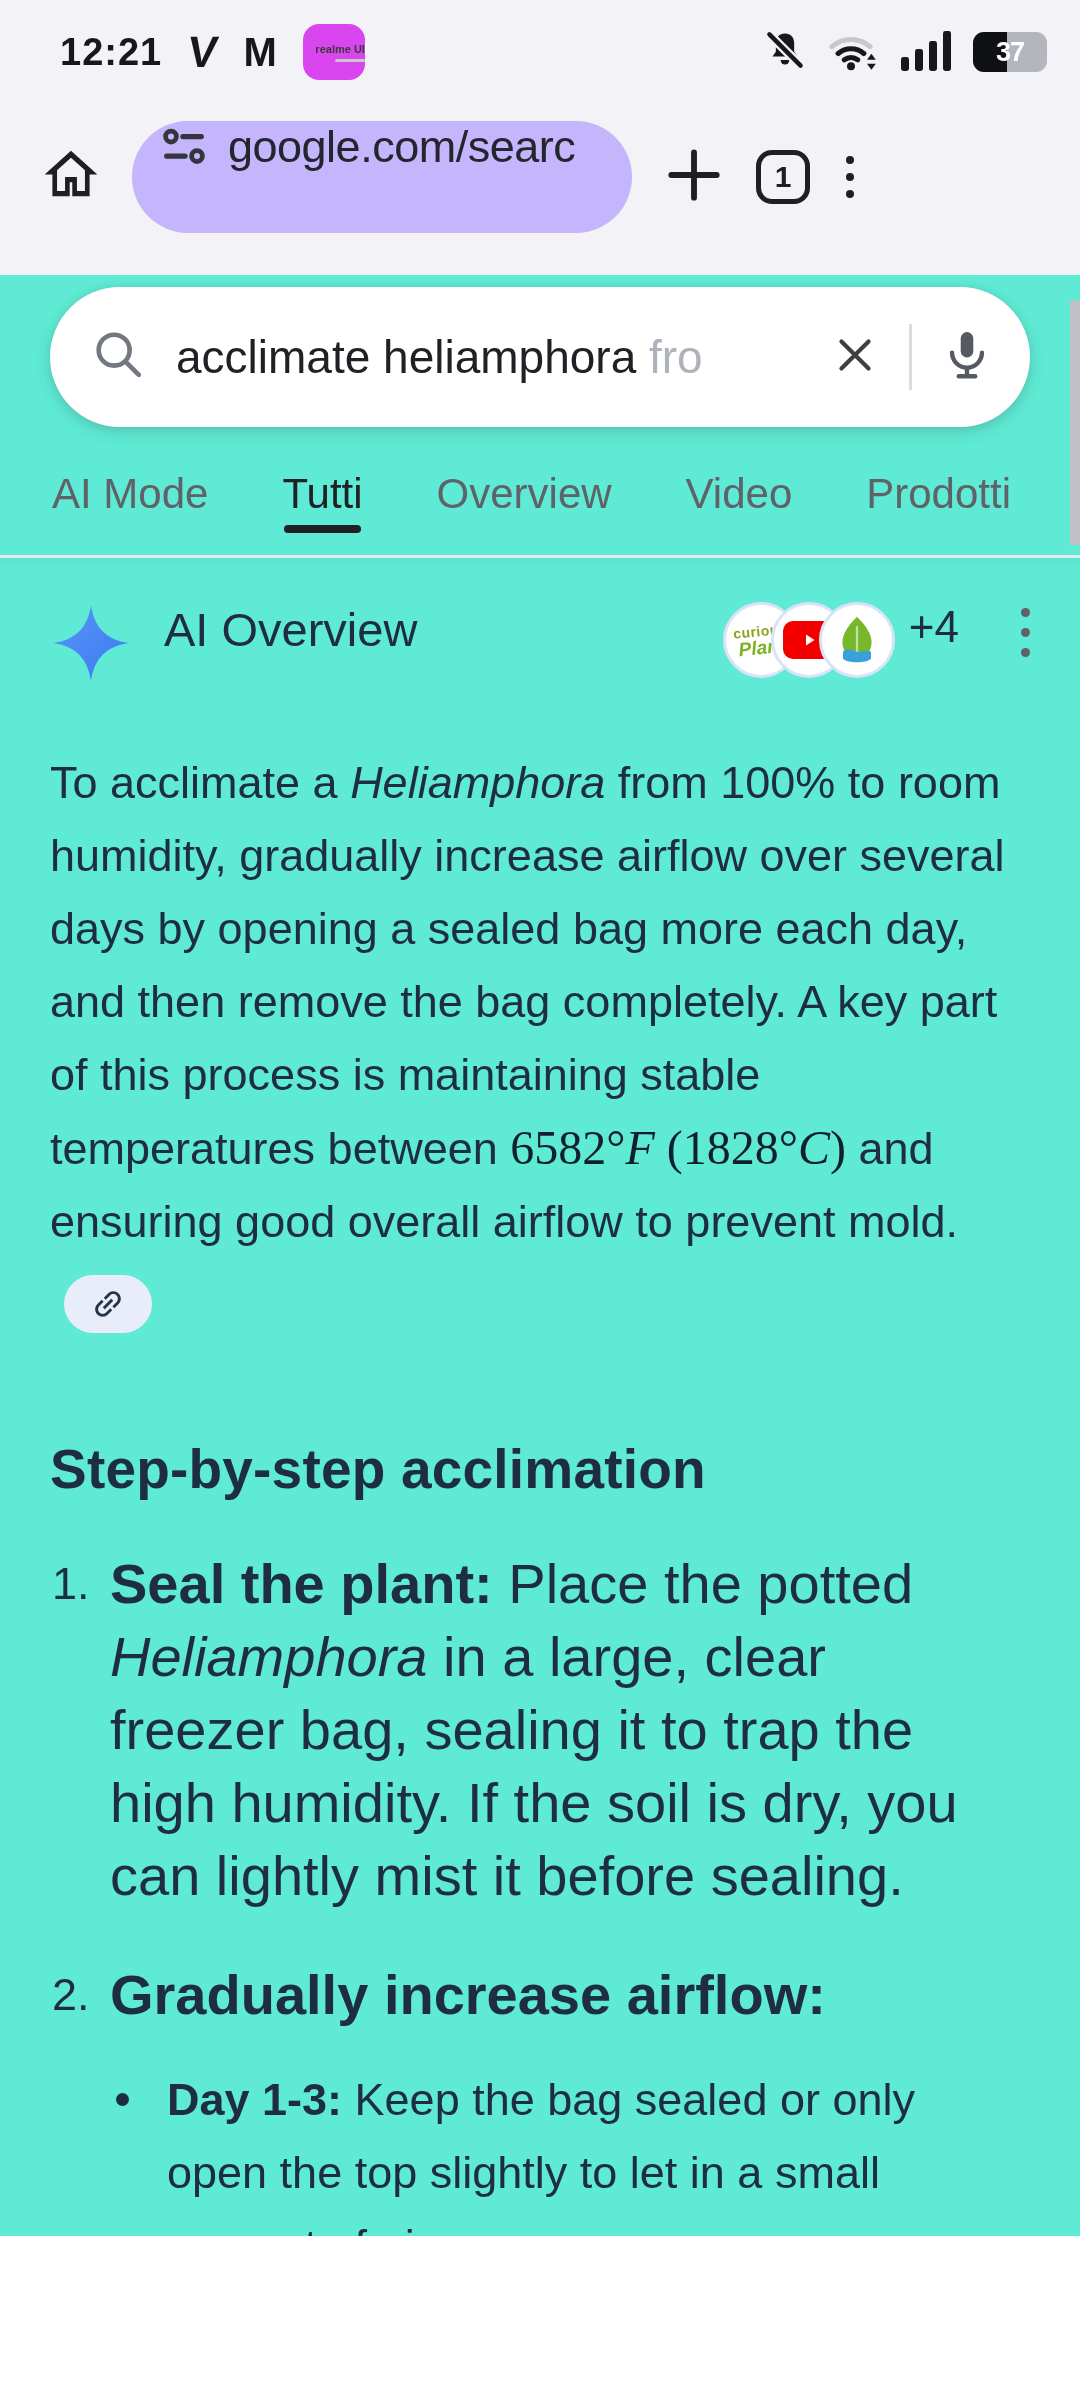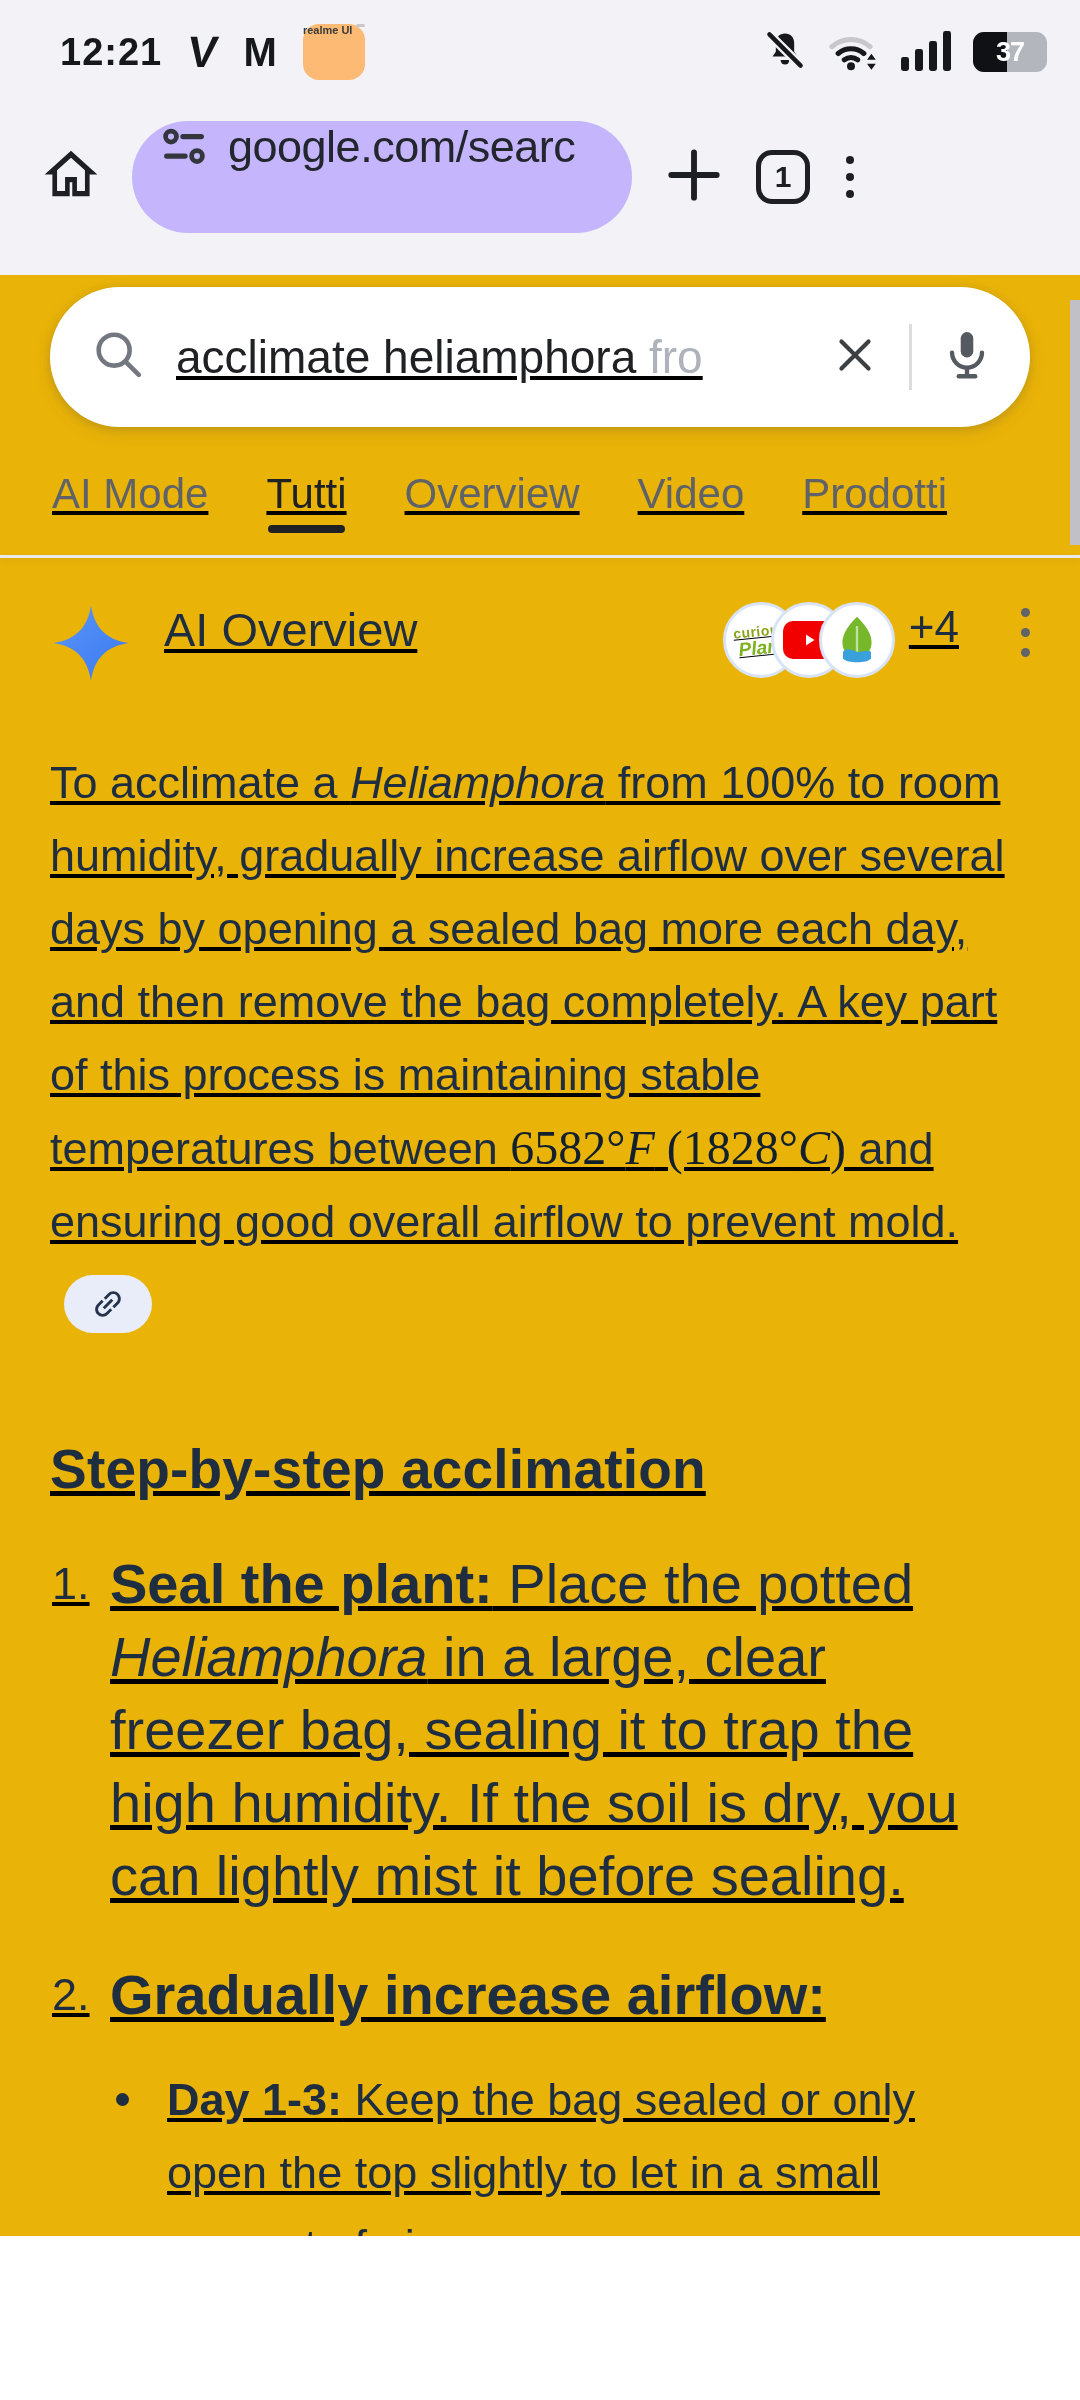--- a/index.html
+++ b/index.html
@@ -6,45 +6,45 @@
   html,body { width:1080px; height:2400px; }
   body { font-family:"Liberation Sans", sans-serif; background:#fff; }
   .phone { position:relative; width:1080px; height:2236px; display:flex; flex-direction:column; background:#fff; overflow:hidden; }
 
   
   .status-bar { height:90px; background:#f2f2f7; display:flex; align-items:center; justify-content:space-between; padding:14px 44px 0 60px; flex:none; }
   .sb-left { display:flex; align-items:center; gap:26px; }
   .sb-time { font-size:38px; font-weight:700; color:#17181c; letter-spacing:1px; }
   .sb-v { font-size:44px; font-weight:800; color:#17181c; transform:skewX(-8deg); }
   .sb-m { font-size:40px; font-weight:800; color:#17181c; }
-  .realme-badge { width:62px; height:56px; background:#fdba74; border-radius:16px; display:flex; flex-direction:row; align-items:flex-start; justify-content:center; gap:4px; }
+  .realme-badge { width:62px; height:56px; background:#d946ef; border-radius:16px; display:flex; flex-direction:column; align-items:flex-end; justify-content:center; gap:4px; }
   .realme-badge .t { font-size:11px; color:#3a3a3a; font-weight:600; white-space:nowrap; }
   .realme-badge .l { width:30px; height:3px; background:#c9c9c9; border-radius:2px; }
   .sb-right { display:flex; align-items:center; gap:20px; }
   .battery { position:relative; width:74px; height:40px; border-radius:11px; background:#b3b6bd; overflow:hidden; display:flex; align-items:center; }
   .battery .fill { position:absolute; left:0; top:0; bottom:0; width:46%; background:#101114; }
   .battery .pct { position:relative; width:100%; text-align:center; font-size:27px; font-weight:700; color:#fff; letter-spacing:-1px; }
   .battery-nub { width:5px; height:16px; background:#b3b6bd; border-radius:0 3px 3px 0; margin-left:-16px; }
 
   
   .toolbar { height:185px; background:#f2f2f7; display:flex; align-items:center; padding:0 36px 12px 40px; gap:30px; flex:none; }
   .url-pill { flex:1; height:112px; max-width:500px; background:#c4b5fd; border-radius:56px; display:flex; align-items:flex-start; padding:0 30px 0 26px; gap:18px; }
   .url-text { font-size:45px; color:#24262e; letter-spacing:-0.5px; white-space:nowrap; overflow:hidden; }
   .tab-counter { width:54px; height:54px; border:5px solid #1d1f24; border-radius:16px; display:flex; align-items:center; justify-content:center; font-size:30px; font-weight:700; color:#1d1f24; }
   .kebab { display:flex; flex-direction:column; gap:9px; padding:6px; }
   .kebab i { width:8px; height:8px; border-radius:50%; background:#1d1f24; }
 
   
-  .content { flex:1; background:#eab308; position:relative;text-decoration:underline; }
+  .content { flex:1; background:#5eead4; position:relative; }
   .search-pill { margin:12px 50px 0; height:140px; background:#fff; border-radius:70px; box-shadow:0 2px 8px rgba(60,64,67,.18), 0 6px 18px rgba(60,64,67,.10); display:flex; align-items:center; padding:0 34px 0 40px; }
   .query { flex:1; margin-left:28px; font-size:46px; color:#202124; white-space:nowrap; overflow:hidden; }
   .query .fade { color:#aeb2ba; }
   .search-sep { width:3px; height:66px; background:#dadce0; margin:0 26px; }
 
-  .tabs { display:flex; gap:58px; padding:0 0 0 52px; margin-top:42px; }
+  .tabs { display:flex; gap:74px; padding:0 0 0 52px; margin-top:42px; }
   .tab { position:relative; font-size:42px; color:#5f6368; line-height:50px; white-space:nowrap; }
   .tab.active { color:#202124; font-weight:500; }
   .tab.active::after { content:""; position:absolute; left:2px; right:2px; bottom:-14px; height:8px; background:#202124; border-radius:6px; }
   .tabs-divider { margin-top:36px; height:3px; background:#e8e9ed; box-shadow:0 3px 6px rgba(0,0,0,.07); }
 
   .scrollbar { position:absolute; right:0; top:25px; width:10px; height:245px; background:#c0c0c6; }
 
   .ai-header { display:flex; align-items:flex-start; margin:44px 44px 0 50px; }
   .ai-title { margin-left:32px; font-size:47px; font-weight:500; color:#1e2d3f; }
   .src-cluster { margin-left:auto; display:flex; align-items:center; }

